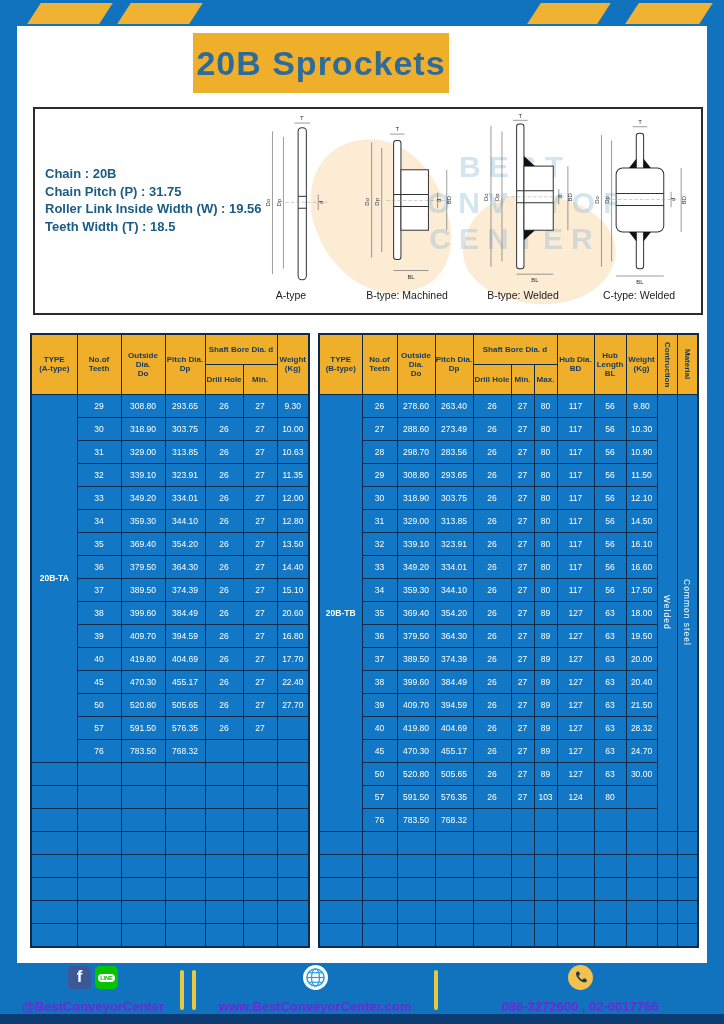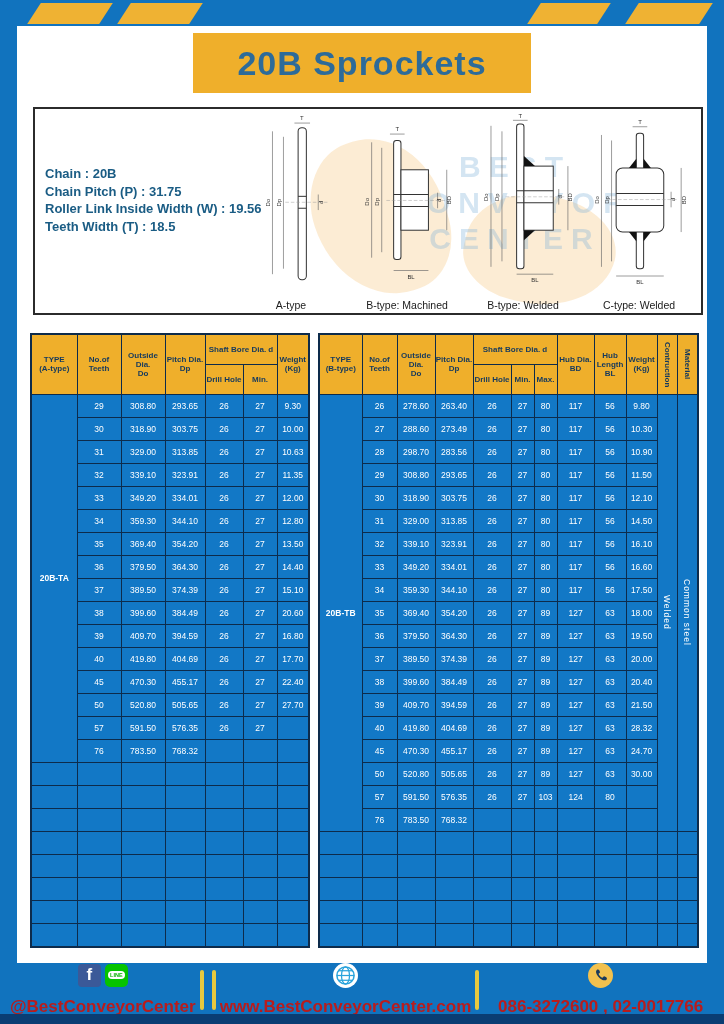--- a/index.html
+++ b/index.html
@@ -10,38 +10,38 @@
   .band-top {position:absolute; left:0; top:0; width:724px; height:26px; background:#1173BE; overflow:hidden; z-index:2;}
   .stripe {position:absolute; top:3px; height:21px; background:#EFB233; transform:skewX(-33deg);}
   .stripe.s1{left:34px;width:72px;} .stripe.s2{left:124px;width:72px;}
   .stripe.s3{left:534px;width:70px;} .stripe.s4{left:632px;width:74px;}
   .border-left {position:absolute; left:0; top:0; width:17px; height:1024px; background:#1173BE; z-index:1;}
   .border-right {position:absolute; left:707px; top:0; width:17px; height:1024px; background:#1173BE; z-index:1;}
   .footer-band {position:absolute; left:0; top:963px; width:724px; height:61px; background:#1173BE; z-index:2;}
   .bottom-strip {position:absolute; left:0; top:1014px; width:724px; height:10px; background:#0A3D73; z-index:4;}
 
   
-  .title-box {position:absolute; left:193px; top:33px; width:338px; height:60px; background:#EFAF2B;
+  .title-box {position:absolute; left:193px; top:33px; width:256px; height:60px; background:#EFAF2B;
               color:#2D6B99; font-size:34px; font-weight:bold; text-align:center; line-height:60px;
               letter-spacing:1px; z-index:3;}
 
   
   .spec-box {position:absolute; left:33px; top:107px; width:670px; height:208px; background:#fff;
              border:2px solid #2b2b2b; box-sizing:border-box; overflow:hidden; z-index:2;}
   .specs {position:absolute; left:10px; top:56px; font-size:13px; font-weight:bold; color:#1A5C84;
           line-height:17.5px; z-index:3; white-space:nowrap;}
   .watermark {position:absolute; left:310px; top:40px; width:340px; text-align:center; z-index:0;
               font-size:30px; font-weight:bold; letter-spacing:8px; line-height:36px; color:rgba(125,175,215,0.33);}
   .wm-blob {position:absolute; background:rgba(242,167,60,0.22); z-index:0;}
   .wm-blob.b1 {left:280px; top:28px; width:130px; height:160px; border-radius:45% 55% 40% 60%; transform:rotate(-18deg);}
   .wm-blob.b2 {left:430px; top:86px; width:150px; height:110px; border-radius:55% 45% 60% 40%; transform:rotate(14deg);}
   .diagrams {position:absolute; left:198px; top:4px; width:464px; height:198px; display:flex; z-index:2;}
   .diagrams figure {margin:0; flex:1; display:flex; flex-direction:column; align-items:center; justify-content:flex-start;}
   svg.diag {height:174px; display:block;}
-  figcaption {font-size:10.5px; color:#1b1b1b; margin-top:12px;}
+  figcaption {font-size:10.5px; color:#1b1b1b; margin-top:2px;}
   .pl {fill:#ffffff; stroke:#333; stroke-width:1.1;}
   .weld {fill:#111; stroke:none;}
   .dim {stroke:#666; stroke-width:0.7;}
   .cl {stroke:#999; stroke-width:0.5; stroke-dasharray:4 2;}
   text.dt {font-size:6.5px; fill:#333;}
 
   
   table.spec {border-collapse:collapse; table-layout:fixed; background:#1278C6; border:2px solid #0D2B4B; z-index:2;}
   #tableA {position:absolute; left:30px; top:333px; width:278px;}
   #tableB {position:absolute; left:318px; top:333px; width:379px;}
@@ -53,21 +53,21 @@
   td.type-cell {font-size:9px; font-weight:bold;}
   td.vert-cell {writing-mode:vertical-rl; text-align:center; font-size:8px; letter-spacing:1px; padding:0;}
   th.vert-head {writing-mode:vertical-rl; font-size:7.5px; letter-spacing:0; padding:0;}
 
   
   .footer {position:absolute; left:0; top:963px; width:724px; height:51px; display:flex; align-items:center;
            z-index:3; padding:2px 6px 0 10px; box-sizing:border-box;}
   .fgroup {display:flex; flex-direction:column; align-items:center; justify-content:center;}
   .fg1 {flex:0 0 166px;} .fg2 {flex:0 0 132px;} .fg3 {flex:0 0 230px;} .fg4 {flex:1;}
   .fdiv {width:4px; height:40px; background:#E7C93F; border-radius:2px; margin:0 4px; flex:0 0 4px;}
-  .flabel {color:#b91c1c; font-weight:bold; font-size:17px; margin-top:9px; white-space:nowrap;}
+  .flabel {color:#6d28d9; font-weight:bold; font-size:13px; margin-top:9px; white-space:nowrap;}
   .ficons {display:flex; gap:4px; align-items:center; height:25px;}
   .fb-icon {width:23px; height:23px; background:#3B5998; color:#fff; border-radius:4px;
             font-weight:bold; font-size:17px; text-align:center; line-height:22px;}
   .line-icon {width:23px; height:23px; background:#06C300; border-radius:5px; display:flex;
               align-items:center; justify-content:center;}
   .line-inner {background:#fff; border-radius:4px; padding:1px 2px; color:#06B300; font-size:5.5px; font-weight:bold;}
   .mail-icon {width:25px; height:25px; background:#B23B34; border-radius:50%; display:flex;
               align-items:center; justify-content:center;}
   .globe-icon {width:25px; height:25px; background:#fff; border-radius:50%; display:flex;
                align-items:center; justify-content:center;}

